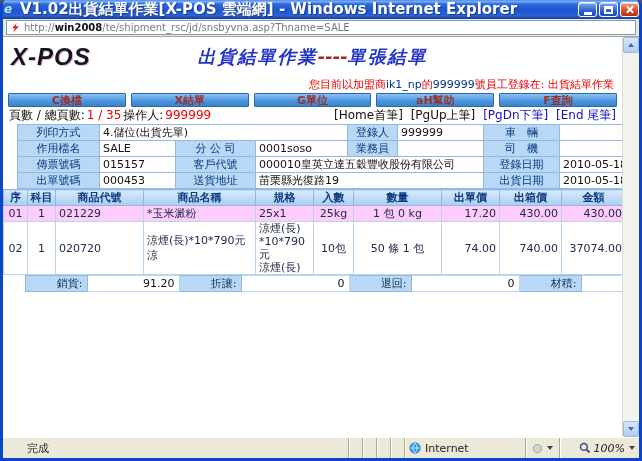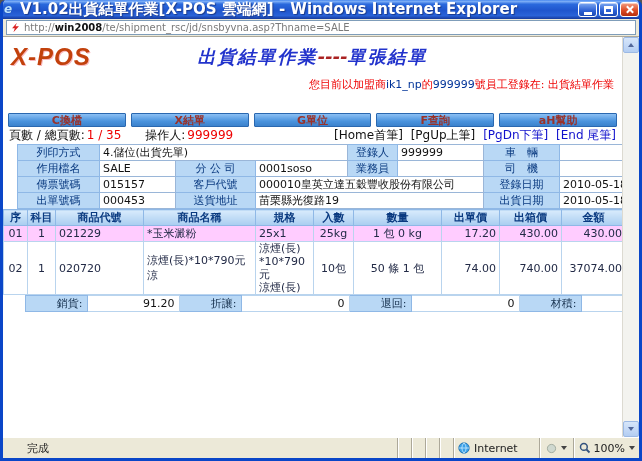--- a/index.html
+++ b/index.html
@@ -79,47 +79,47 @@
   }
   .scroll-track { flex:1 1 auto; }
   .tri-up { width:0; height:0; border-left:3px solid transparent; border-right:3px solid transparent; border-bottom:4px solid #52679a; }
   .tri-down { width:0; height:0; border-left:3px solid transparent; border-right:3px solid transparent; border-top:4px solid #52679a; }
 
   
   .page-header { position:relative; height:40px; flex:0 0 40px; }
   .xpos-logo {
     position:absolute; left:8px; top:6px;
     font-family:"Liberation Sans",sans-serif; font-weight:bold; font-style:italic;
-    font-size:24px; color:#c2410c; letter-spacing:1px;
+    font-size:24px; color:#0f172a; letter-spacing:1px;
     text-shadow:1px 1px 0 #f9b9be;
   }
   .page-title {
     position:absolute; left:0; right:0; top:8px; text-align:center;
     font-family:"DejaVu Serif",serif; font-weight:bold; font-style:italic;
     font-size:18px; color:#2233cc; letter-spacing:2px;
   }
   .page-title .dashes { color:#aa2222; letter-spacing:0; }
 
   .login-msg { text-align:right; padding:0 8px 2px 0; font-size:11px; color:#ee0000; height:15px; flex:0 0 15px; white-space:nowrap; }
   .login-msg .id { color:#003399; }
 
   
-  .tabs-row { display:flex; gap:5px; padding:1px 5px; height:16px; flex:0 0 16px;margin-top:20px; }
+  .tabs-row { display:flex; gap:5px; padding:1px 5px; height:16px; flex:0 0 16px; }
   .tab {
     flex:1 1 0; text-align:center; line-height:13px; font-size:11px;
     color:#99322a; font-weight:bold;
     background:linear-gradient(180deg,#8cc0f4,#4a93dd 60%,#3c82cc);
     border:1px solid #2a68b0; border-radius:1px;
   }
 
   
   .nav-row { display:flex; justify-content:space-between; align-items:center; padding:0 6px; height:15px; flex:0 0 15px; font-size:12px; color:#111; white-space:nowrap; }
   .nav-left span { margin-right:2px; }
   .nav-red { color:#ee0000; }
-  .op-label { margin-left:22px; }
+  .op-label { }
   .nav-right a { text-decoration:none; margin-left:4px; }
   .nav-black { color:#111; }
   .nav-blue { color:#1111cc;text-align:center; }
 
   
   .form-wrap { padding:1px 7px 0 14px; flex:0 0 auto; }
   table.form { width:100%; border-collapse:collapse; table-layout:fixed; font-size:11px; }
   table.form td { height:13px; padding:0 3px; overflow:hidden; white-space:nowrap; }
   td.flabel {
     background:#b9d8f5; color:#0a3a80; text-align:center;
@@ -152,24 +152,24 @@
 
   
   .statusbar {
     height:21px; flex:0 0 21px;
     background:#ece9d8; border-top:1px solid #fff;
     display:flex; align-items:center; font-size:11px; color:#222;
   }
   .sb-panel { border-left:1px solid #aca899; box-shadow:inset 1px 0 0 #fff; height:100%; display:flex; align-items:center; padding:0 4px; }
   .sb-status { flex:1 1 auto; padding-left:24px; }
   .sb-tiny { width:14px; padding:0; }
-  .sb-zone { width:86px;text-align:right; }
+  .sb-zone { width:121px;text-align:right; }
   .sb-zone svg { margin-right:4px; }
   .sb-action { width:34px; justify-content:center; }
-  .sb-zoom { width:66px; justify-content:flex-end; }
+  .sb-zoom { width:80px; justify-content:flex-end;font-style:italic; }
   .sb-zoom svg { margin-right:3px; }
   .dd-arrow { width:0; height:0; border-left:3px solid transparent; border-right:3px solid transparent; border-top:4px solid #444; margin-left:4px; }
 </style>
 </head>
 <body>
 
 <div class="window">
 
   <div class="titlebar">
     <span class="ie-icon">e</span>
@@ -209,22 +209,22 @@
       </div>
 
       <div class="login-msg">
         <span>您目前以加盟商</span><span class="id">ik1_np</span><span>的</span><span class="id">999999</span><span>號員工登錄在: </span><span>出貨結單作業</span>
       </div>
 
       <div class="tabs-row">
         <div class="tab">C換檔</div>
         <div class="tab">X結單</div>
         <div class="tab">G單位</div>
+        <div class="tab">aH幫助</div>
         <div class="tab">F查詢</div>
-        <div class="tab">aH幫助</div>
       </div>
 
       <div class="nav-row">
         <span class="nav-left">
           <span>頁數 / 總頁數:</span><span class="nav-red">1 / 35</span><span class="op-label">操作人:</span><span class="nav-red">999999</span>
         </span>
         <span class="nav-right">
           <a href="#" class="nav-black">[Home首筆]</a>
           <a href="#" class="nav-black">[PgUp上筆]</a>
           <a href="#" class="nav-blue">[PgDn下筆]</a>

